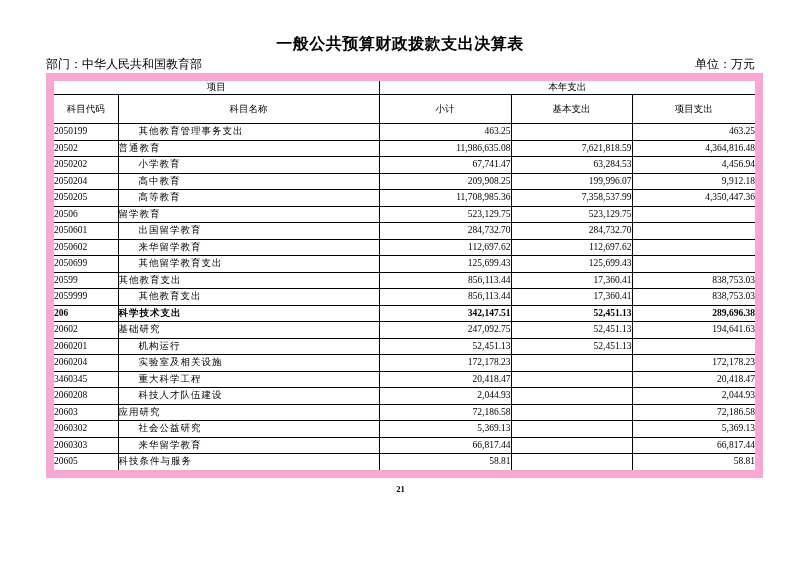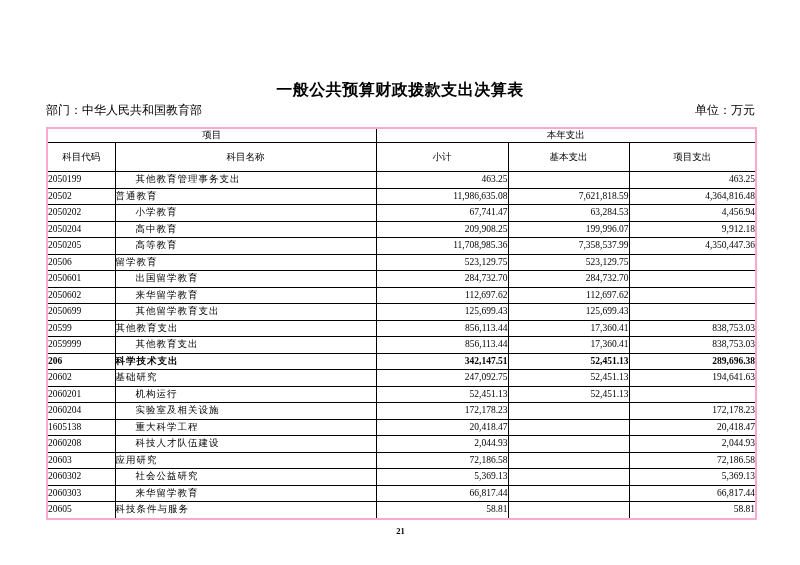--- a/index.html
+++ b/index.html
@@ -5,21 +5,21 @@
   html, body { margin: 0; padding: 0; }
   body {
     width: 800px; height: 565px;
     background: #ffffff;
     color: #000000;
     font-family: "Liberation Serif", "DejaVu Serif", serif;
   }
   .page { position: relative; width: 800px; height: 565px; overflow: hidden; }
 
   .doc-title {
-    padding-top: 80px;
+    padding-top: 34px;
     text-align: center;
     font-size: 16px;
     font-weight: bold;
     letter-spacing: 0.5px;
   }
 
   .content { width: 709px; margin-left: 46px; }
 
   .table-code-line {
     margin-top: 21px;
@@ -29,25 +29,25 @@
   }
   .meta-line {
     margin-top: 3px;
     display: flex;
     justify-content: space-between;
     font-size: 12px;
     line-height: 13px;
   }
 
   table.budget {
-    margin-top: 10px;
+    margin-top: 2px;
     width: 709px;
     table-layout: fixed;
     border-collapse: collapse;
-    border: 2px solid #f9a8d4;
+    border: 8px solid #f9a8d4;
   }
   table.budget th, table.budget td {
     border: 1px solid #000;
     font-weight: normal;
     font-size: 9.5px;
     line-height: 1.15;
     padding: 0;
     overflow: hidden;
     white-space: nowrap;
   }
@@ -204,21 +204,21 @@
             <td class="num"></td>
           </tr>
           <tr>
             <td class="code">2060204</td>
             <td class="name indent">实验室及相关设施</td>
             <td class="num">172,178.23</td>
             <td class="num"></td>
             <td class="num">172,178.23</td>
           </tr>
           <tr>
-            <td class="code">1605138</td>
+            <td class="code">3460345</td>
             <td class="name indent">重大科学工程</td>
             <td class="num">20,418.47</td>
             <td class="num"></td>
             <td class="num">20,418.47</td>
           </tr>
           <tr>
             <td class="code">2060208</td>
             <td class="name indent">科技人才队伍建设</td>
             <td class="num">2,044.93</td>
             <td class="num"></td>

